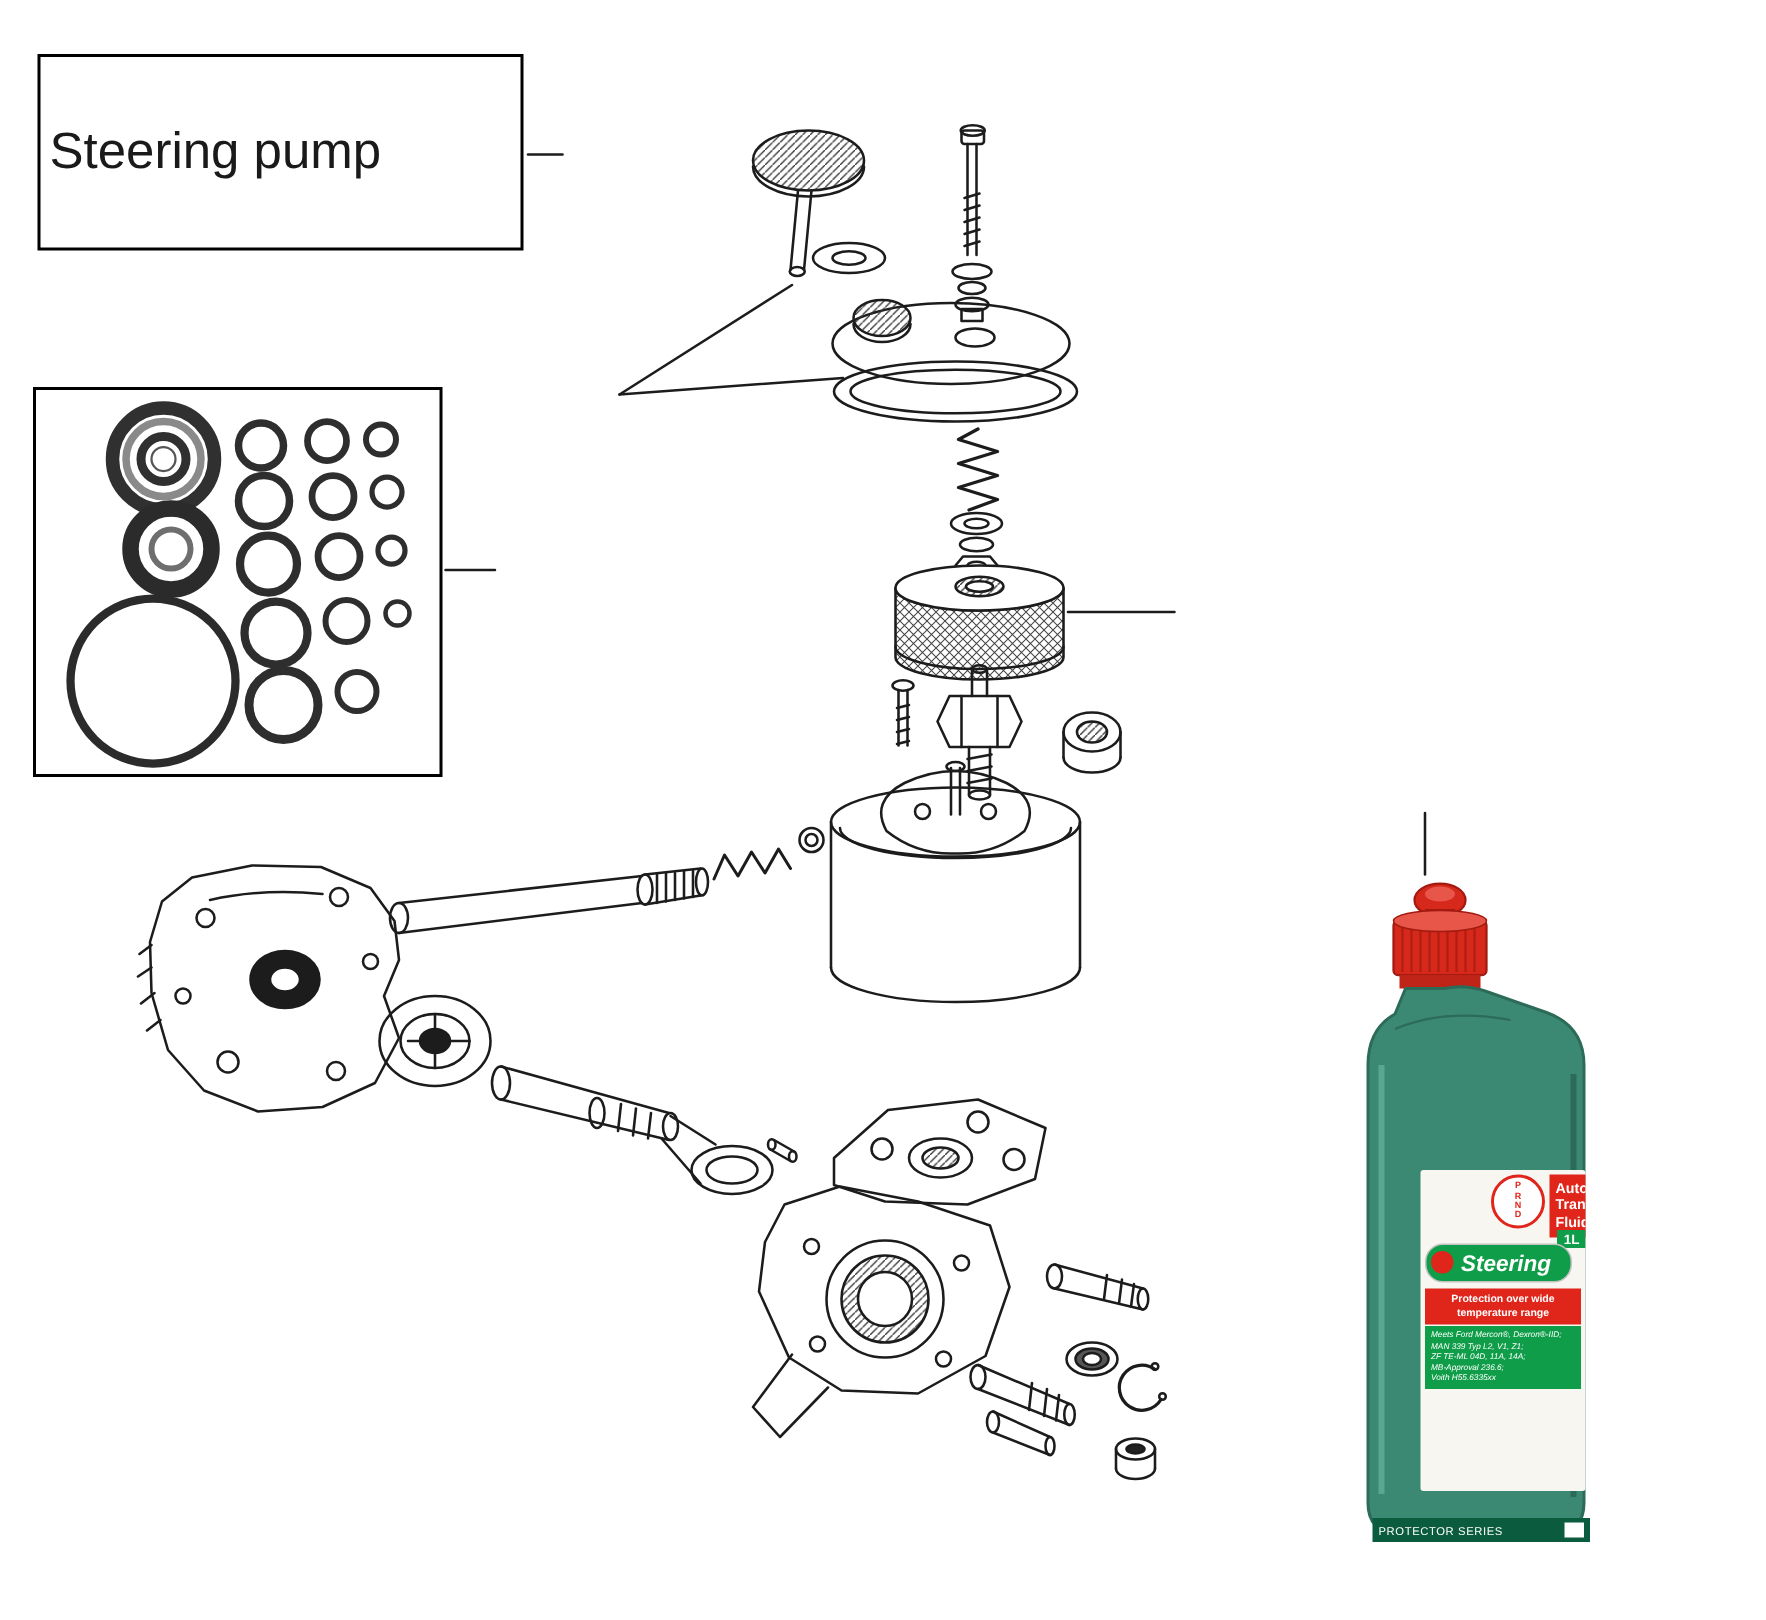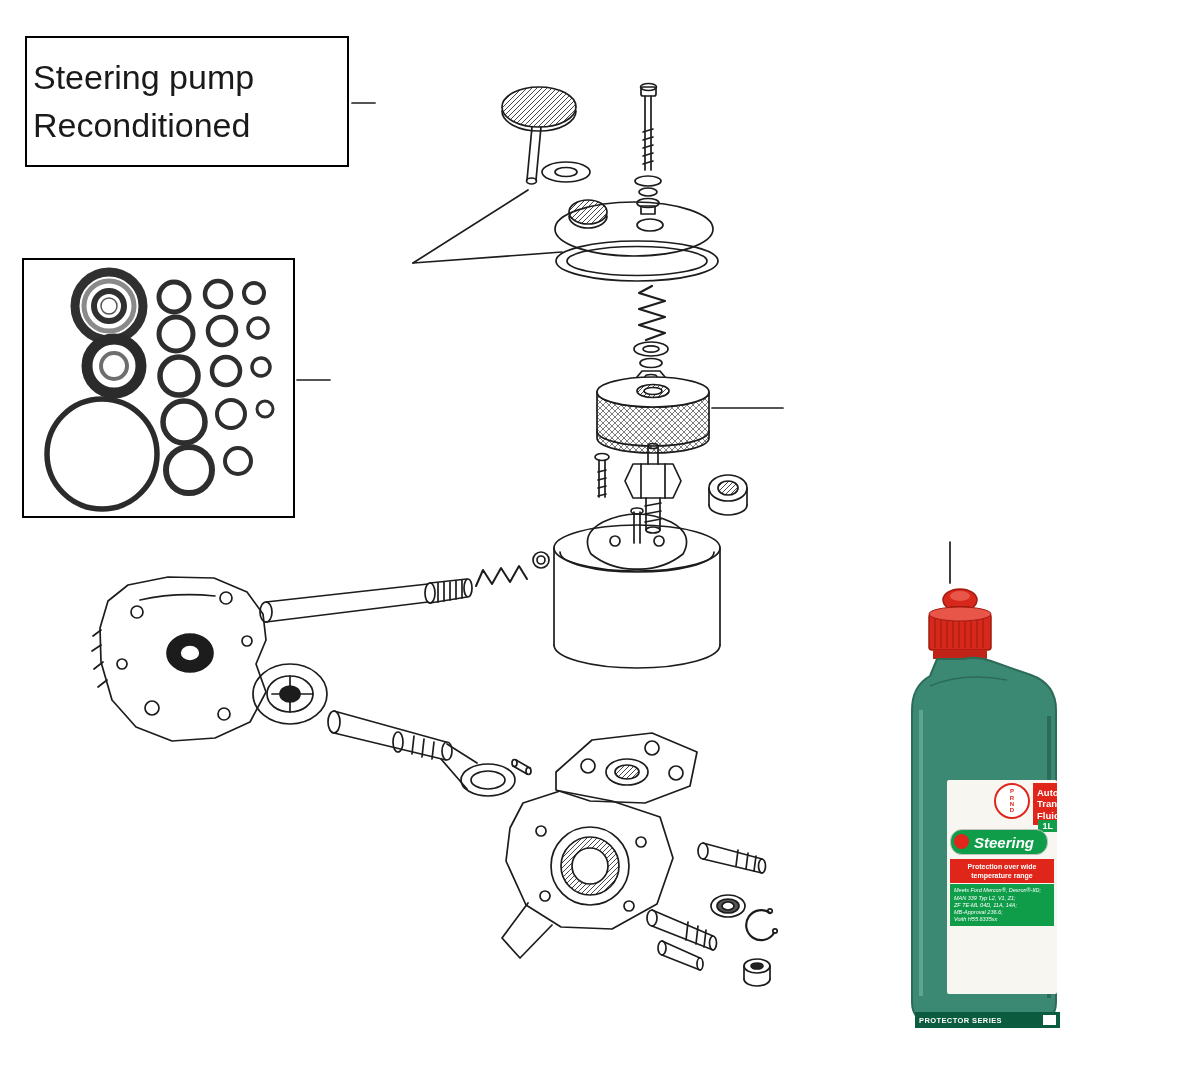--- a/index.html
+++ b/index.html
@@ -40,21 +40,21 @@
   .atf-panel{background:var(--castrol_green);color:#fff;text-align:center;padding:4px 0 3px 0;margin:1px 3px;}
   .atf-name{font-size:20px;font-weight:bold;font-style:italic;line-height:1;}
   .atf-variant{font-size:13px;font-weight:bold;line-height:1.2;}
   .atf-sub{font-size:8.5px;font-weight:bold;line-height:1.2;}
   .claim{background:var(--label_red);color:#fff;font-size:7px;font-weight:bold;text-align:center;
          padding:3px 8px;margin:2px 3px 1px 3px;line-height:1.3;}
   .specs{background:var(--castrol_green);color:#fff;font-size:5.5px;line-height:1.3;padding:3px 4px;
          margin:1px 3px;font-style:italic;}
   .series-bar{position:absolute;left:12px;right:5px;bottom:8px;height:16px;background:var(--dark_green);
               color:#fff;display:flex;align-items:center;justify-content:space-between;padding:0 4px;
-              font-size:7.5px;font-weight:bold;letter-spacing:.4px;z-index:4;}
+              font-size:7.5px;font-weight:normal;letter-spacing:.4px;z-index:4;}
   .barcode-chip{width:13px;height:10px;background:#fff;}
 </style>
 </head>
 <body>
 
 <div class="page">
 
   <svg class="diagram-svg" width="1177" height="1080" viewBox="0 0 1177 1080">
     <defs>
       <pattern id="mesh" width="6" height="6" patternUnits="userSpaceOnUse">
@@ -294,21 +294,20 @@
         <ellipse cx="757" cy="966" rx="6" ry="3" fill="#222222"></ellipse>
         <line x1="744" y1="966" x2="744" y2="979"></line>
         <line x1="770" y1="966" x2="770" y2="979"></line>
         <path d="M744,979 a13,7 0 0 0 26,0"></path>
       </g>
     </g>
   </svg>
 
   <div class="callout">
     <div>Steering pump</div>
-    <div>Reconditioned</div>
   </div>
 
   <div class="sealkit">
     <svg width="269" height="256" viewBox="0 0 269 256">
       <g fill="none">
 
         <g>
           <circle cx="85" cy="46" r="34" stroke="#303030" stroke-width="9"></circle>
           <circle cx="85" cy="46" r="25" stroke="#8a8a8a" stroke-width="5"></circle>
           <circle cx="85" cy="46" r="15" stroke="#303030" stroke-width="6"></circle>

